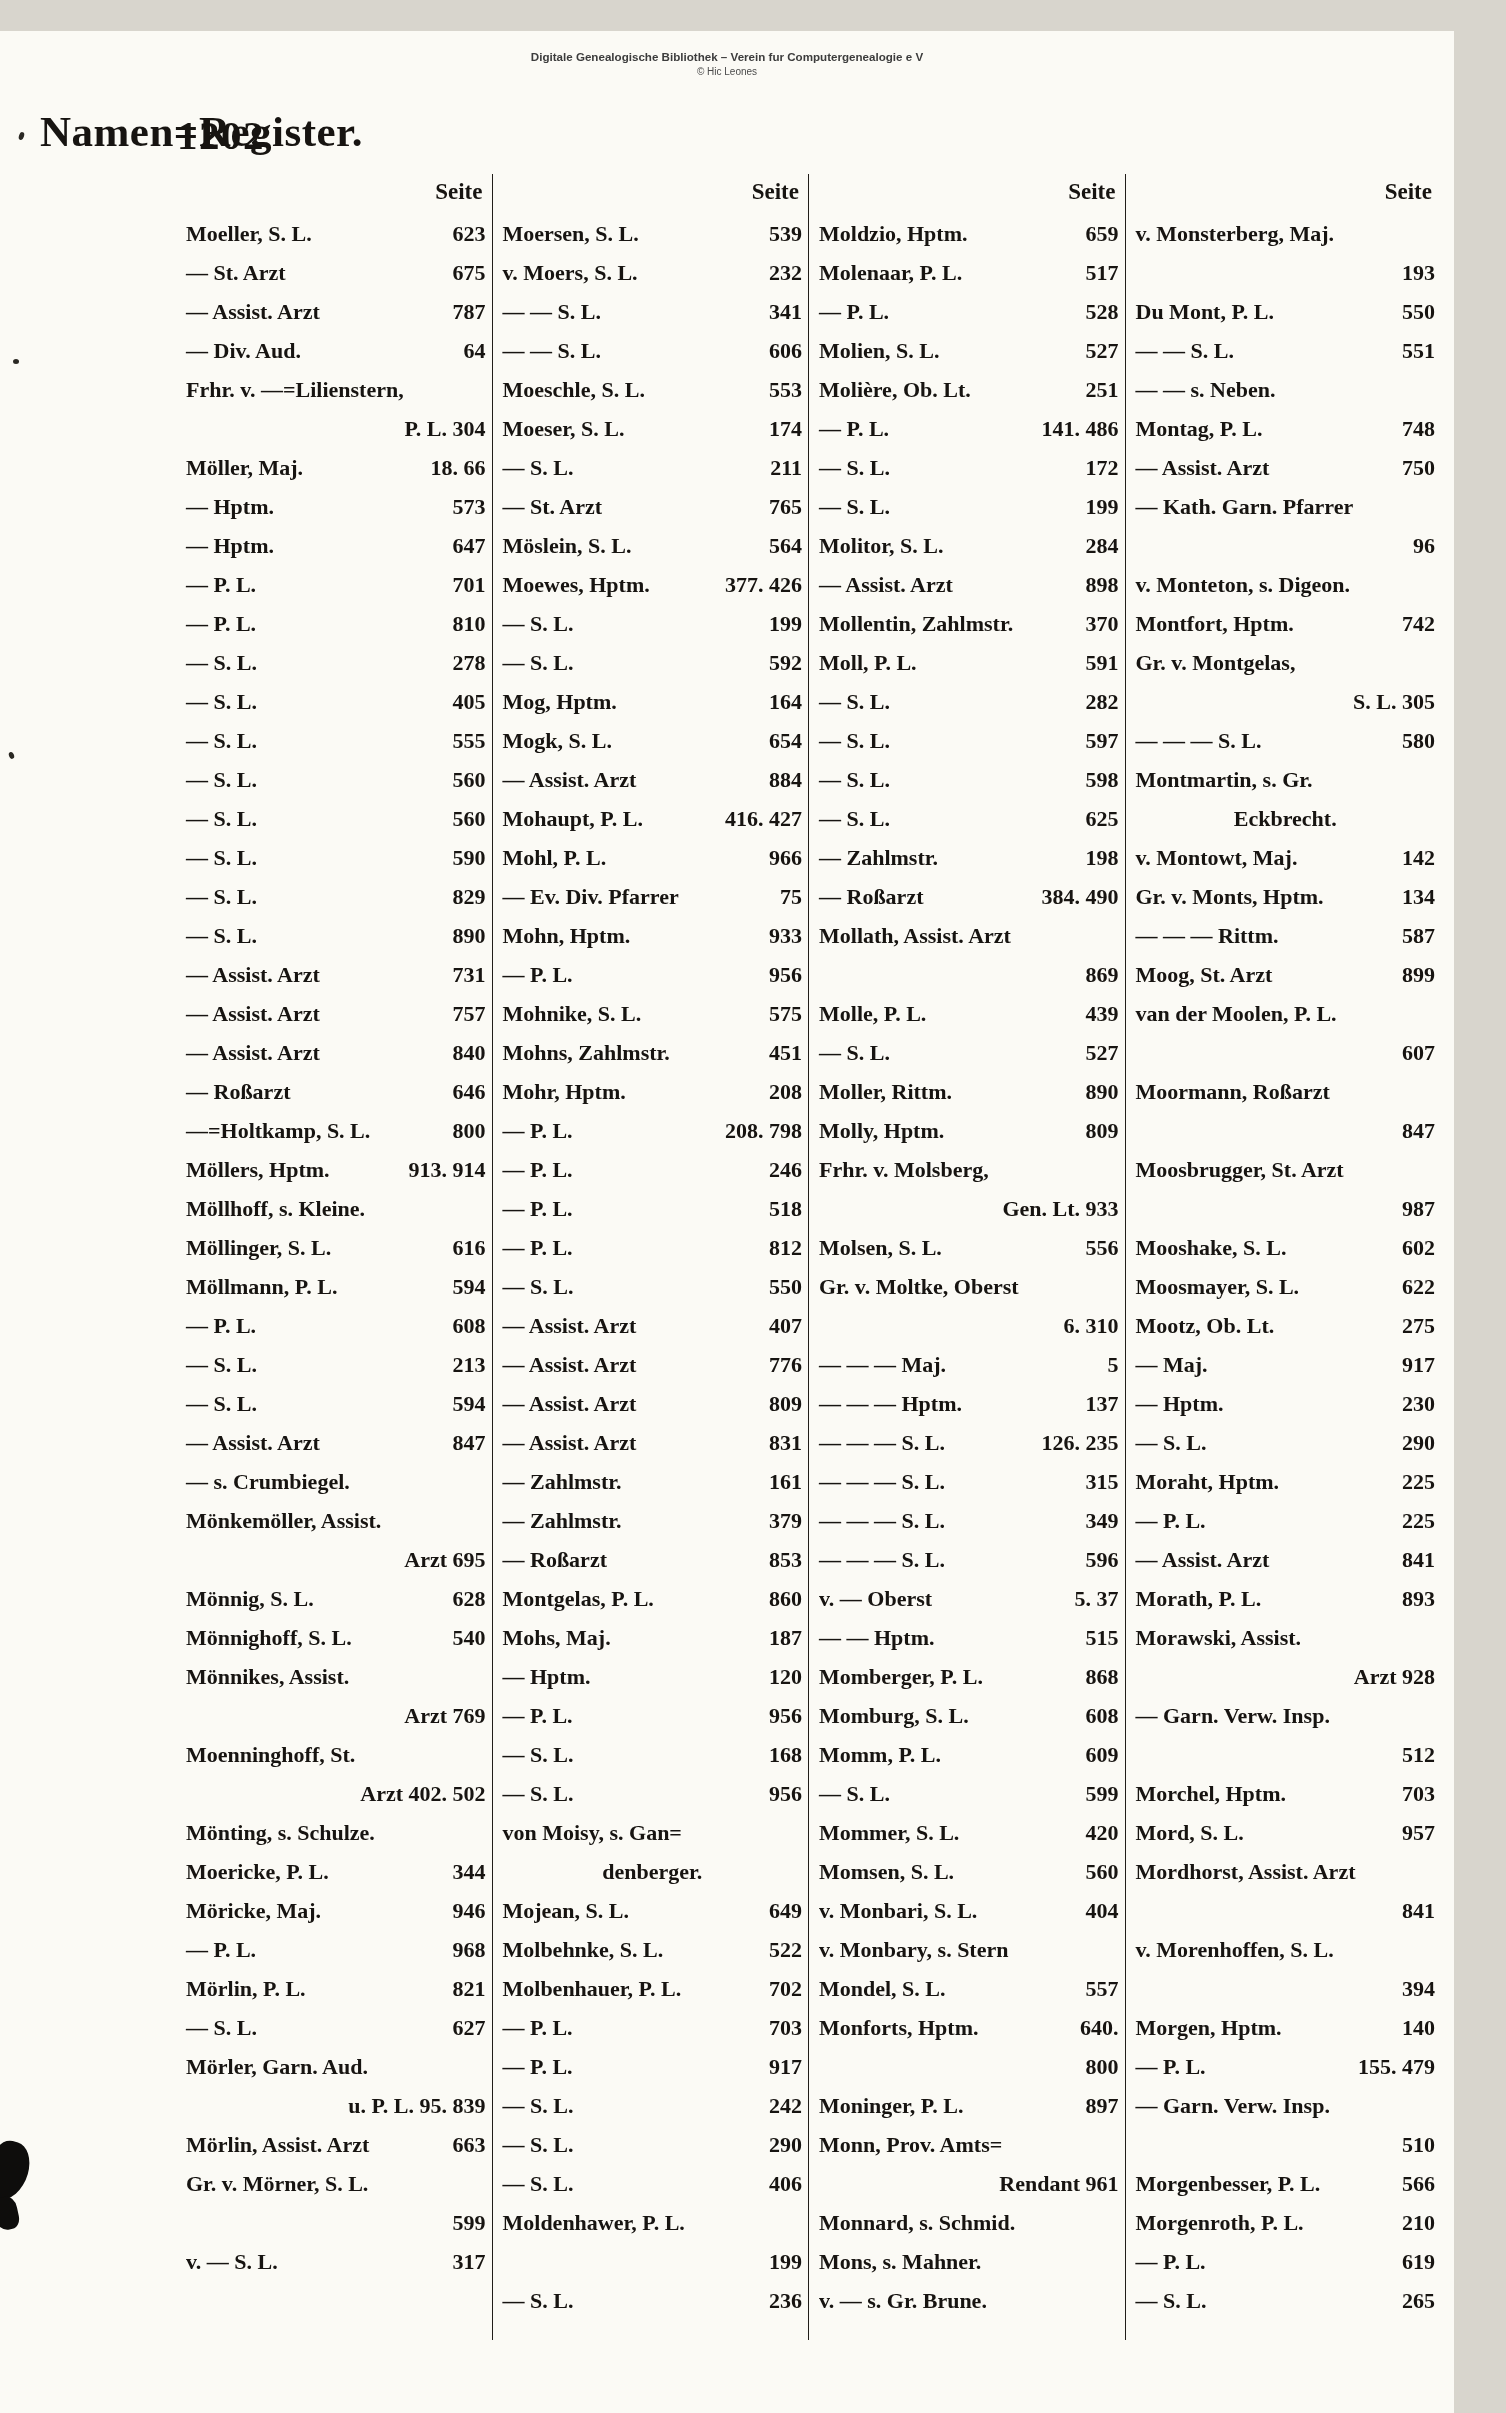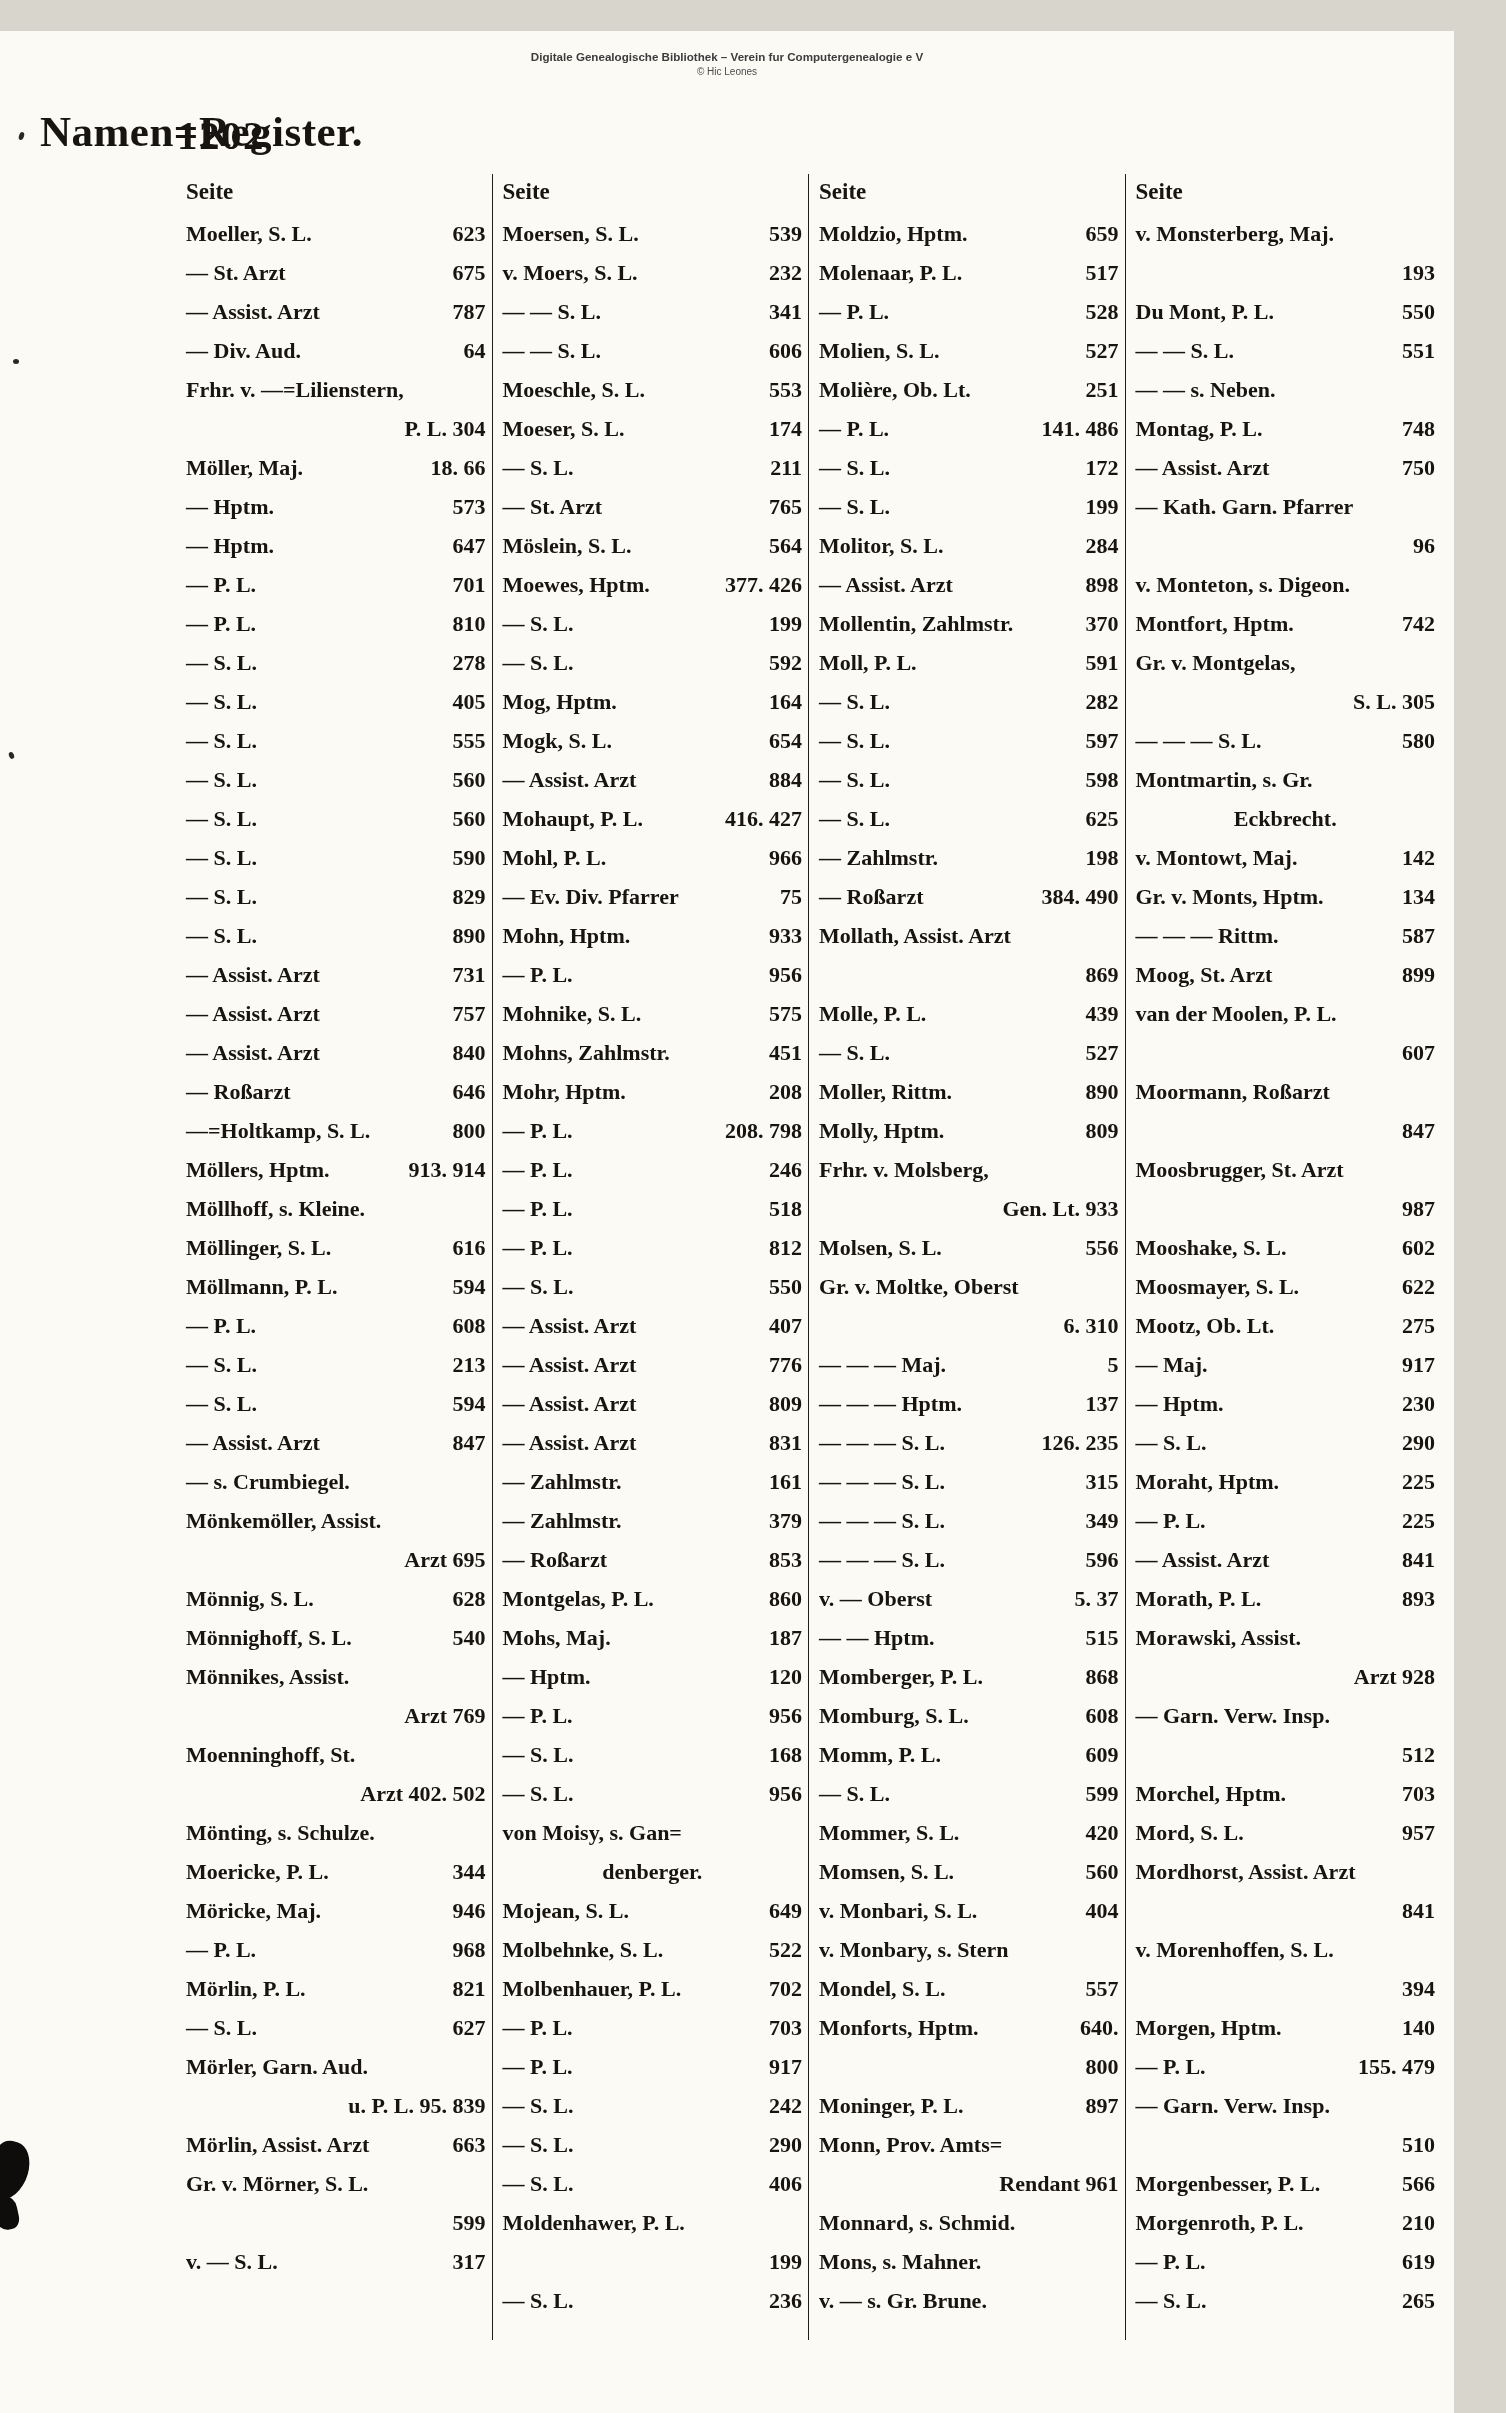--- a/index.html
+++ b/index.html
@@ -57,21 +57,21 @@
     flex: 1 1 0;
     min-width: 0;
     padding: 0 6px 0 10px;
   }
   .col + .col { border-left: 1.5px solid #211d19; }
   .seite {
     height: 40px;
     line-height: 36px;
     font-size: 23px;
     font-weight: 700;
-    text-align: left;
+    text-align: right;
     padding-right: 3px;
   }
   .line {
     display: flex;
     justify-content: space-between;
     align-items: baseline;
     height: 39px;
     line-height: 39px;
     font-size: 22px;
     font-weight: 700;

